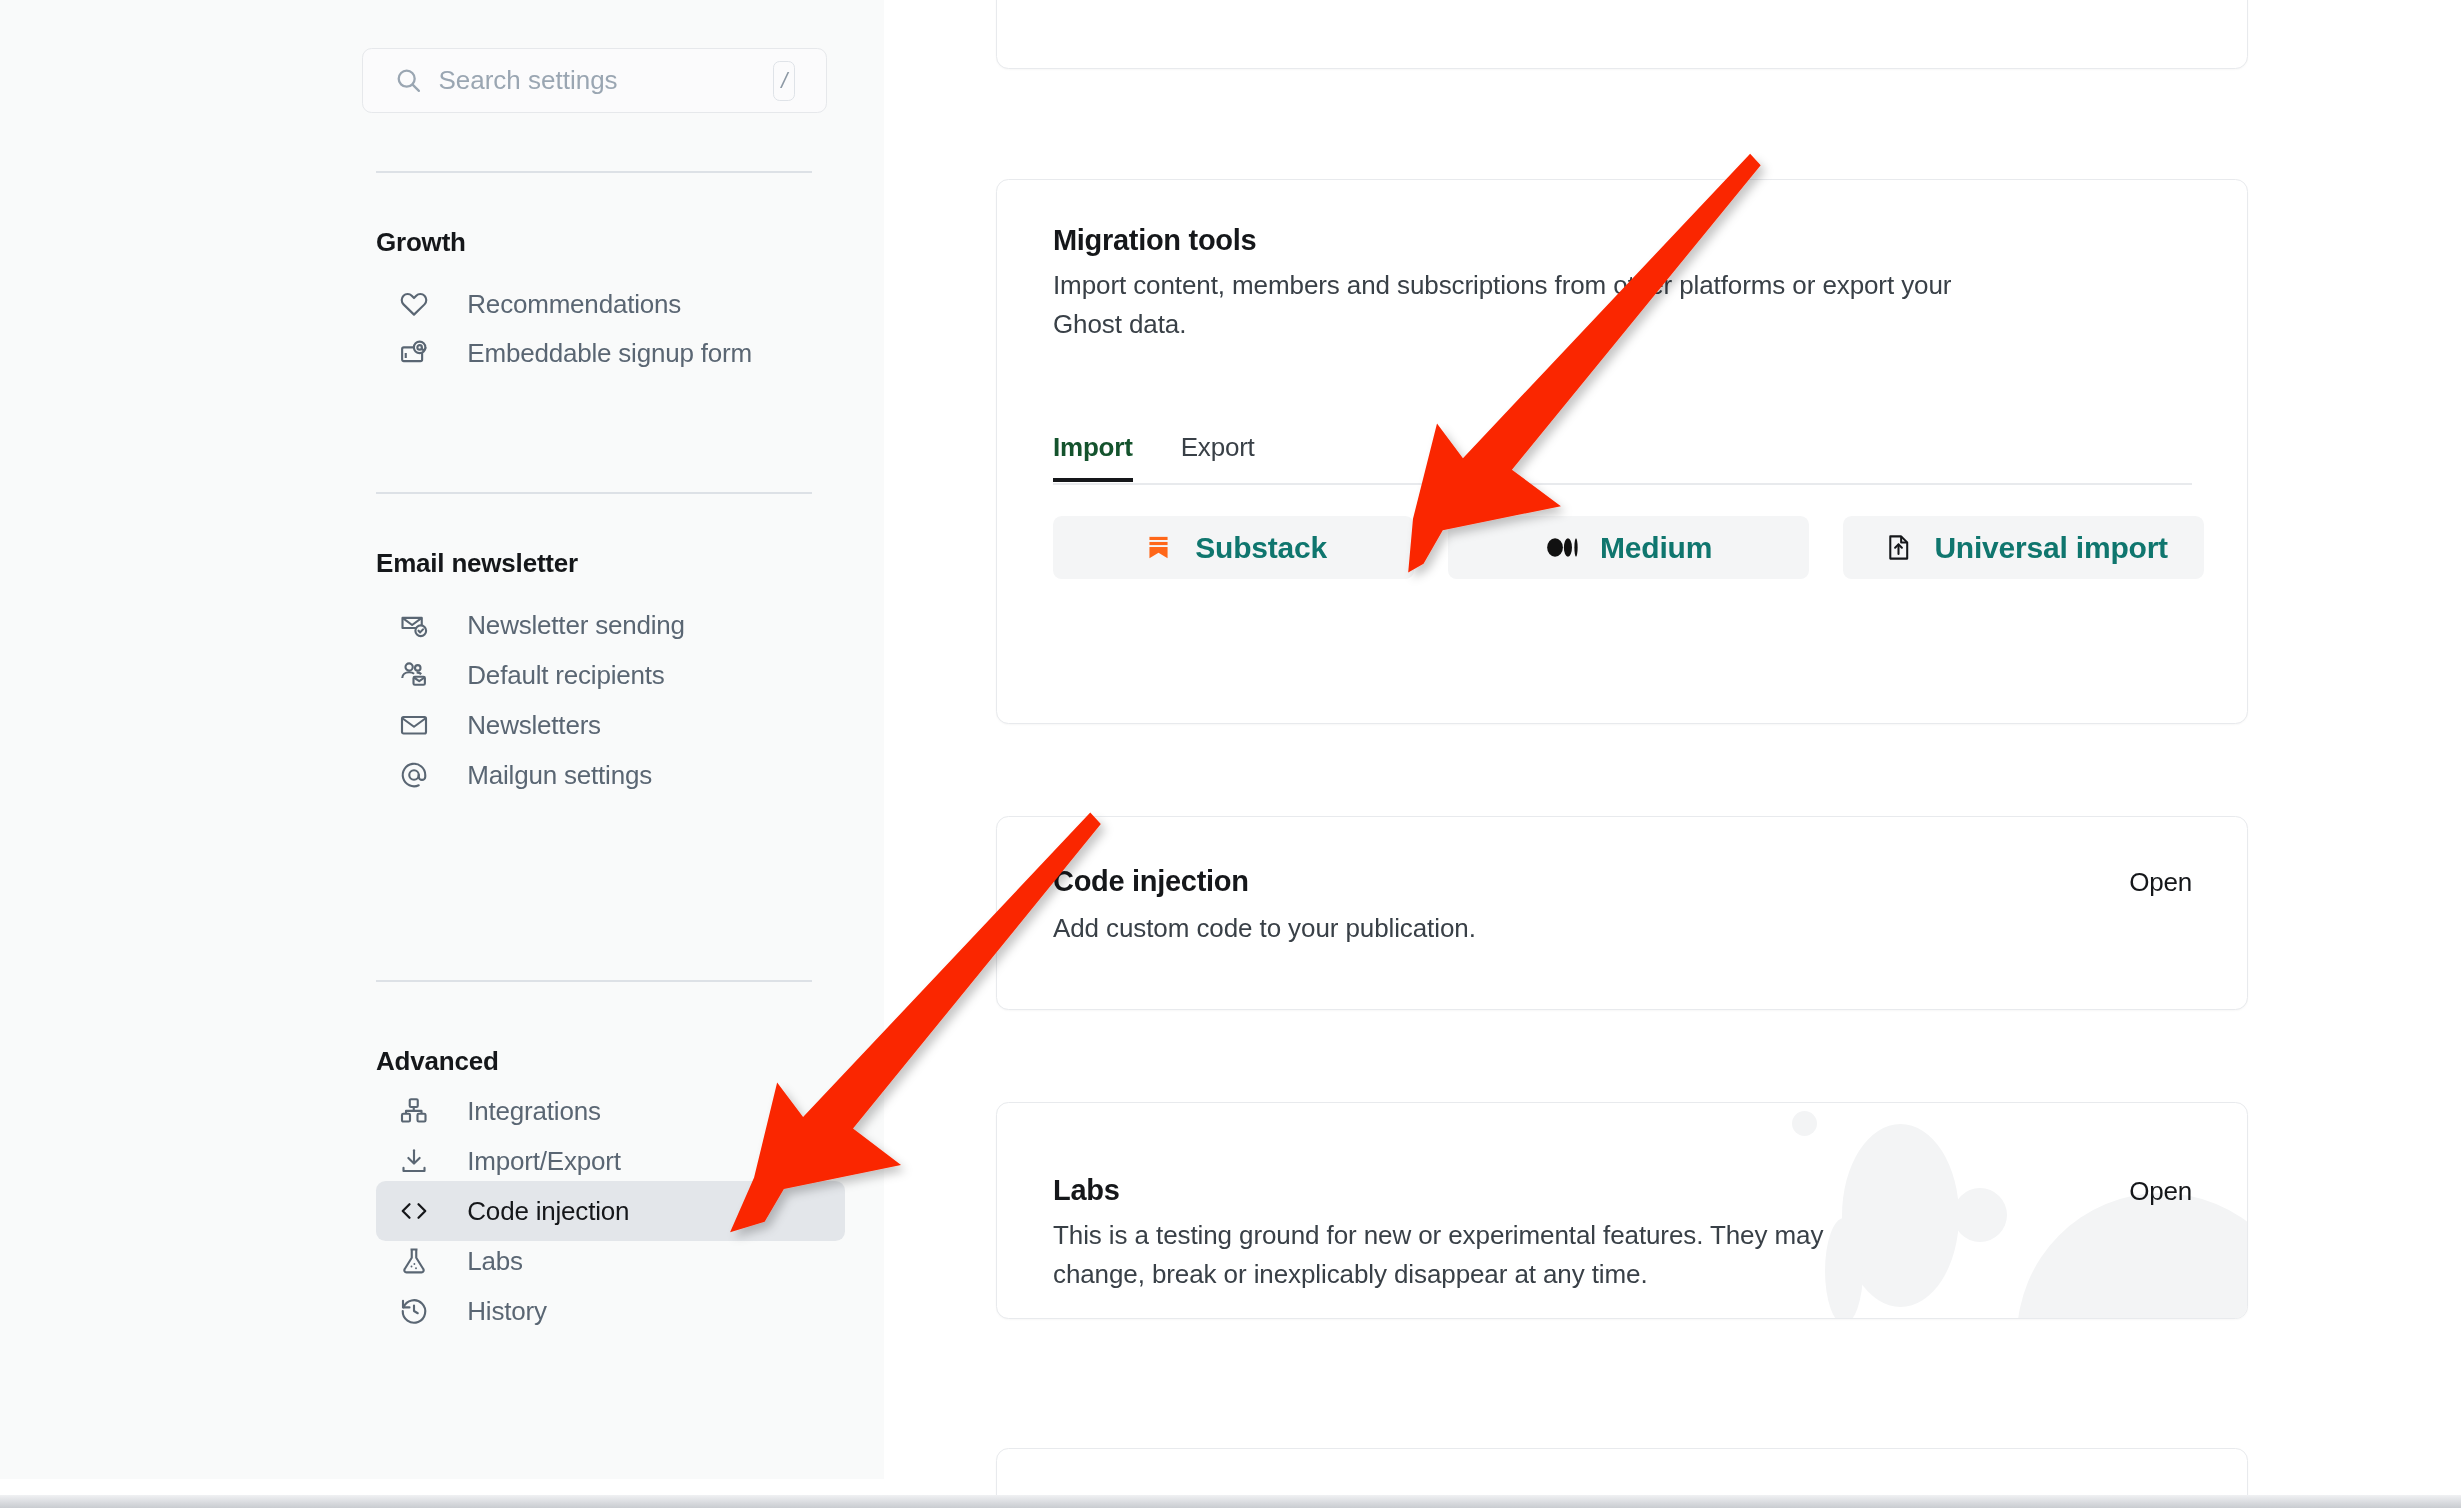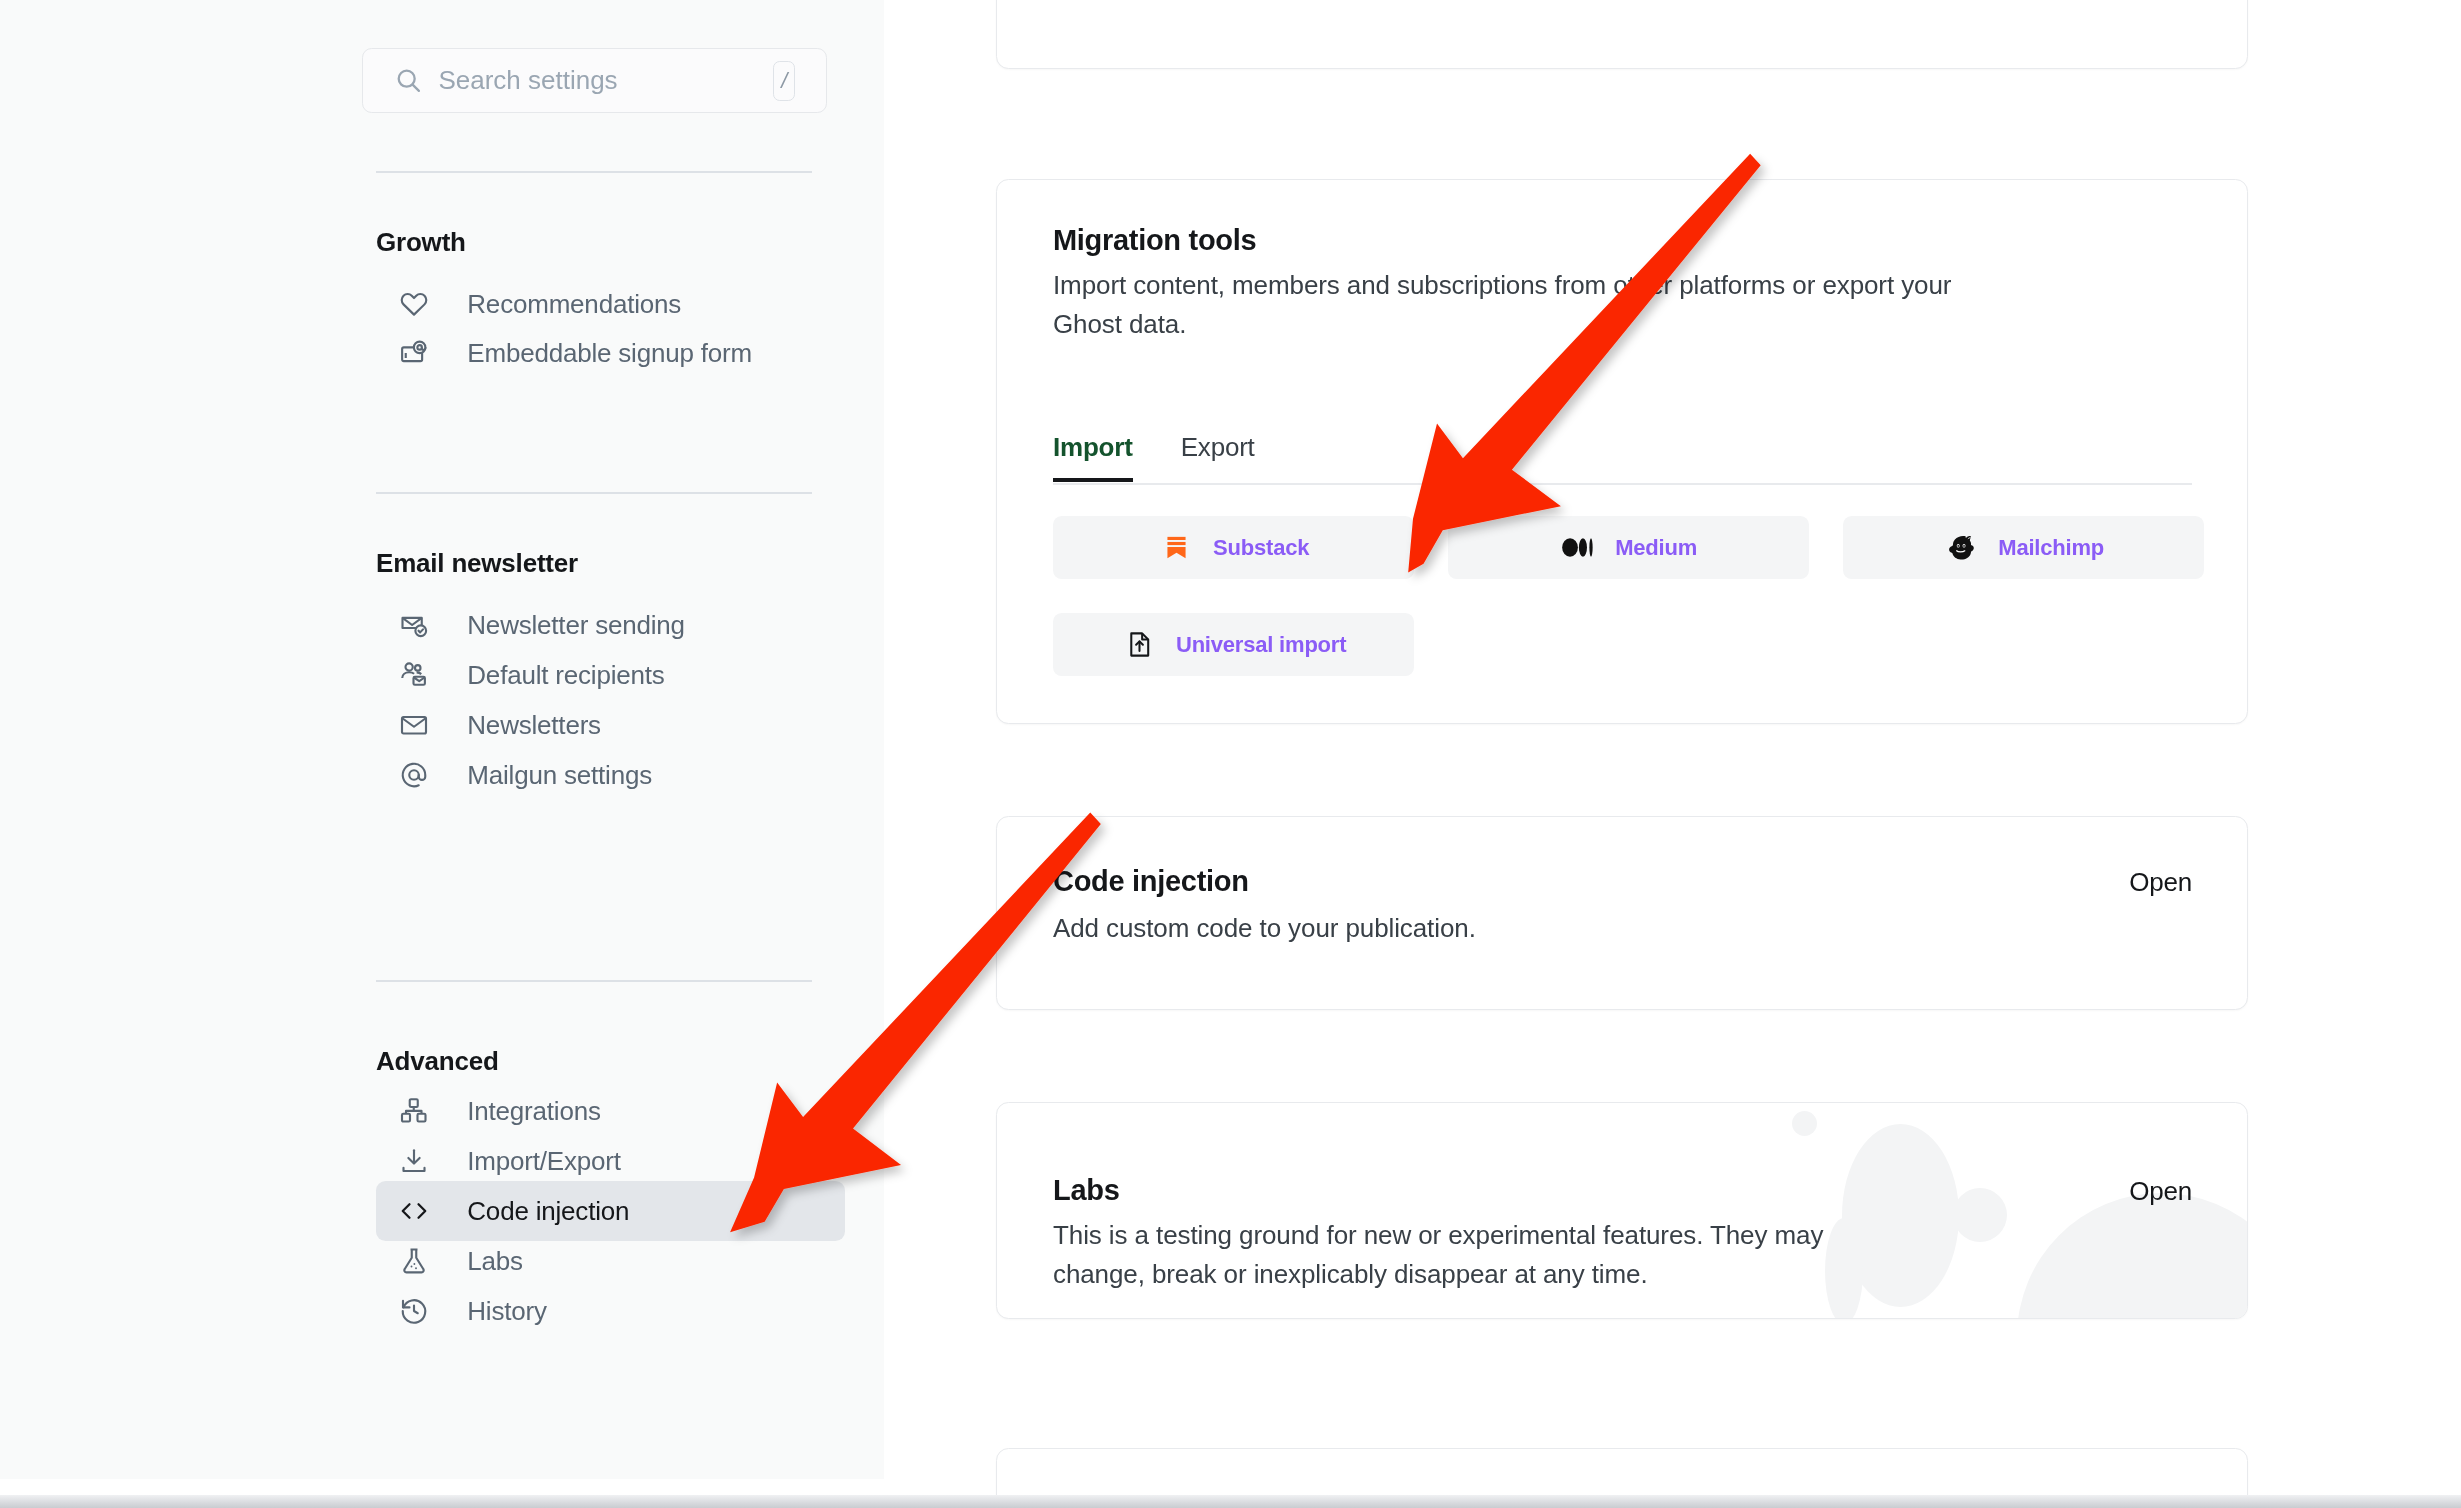--- a/index.html
+++ b/index.html
@@ -103,21 +103,21 @@
   .import-btns {
     position:absolute; left:56px; top:336px; width:1153px;
     display:flex; flex-wrap:wrap; gap:34px 34px;
   }
   .imp-btn {
     width:361px; height:63px; background:#f4f5f6; border-radius:8.6px;
     display:flex; align-items:center; justify-content:center; cursor:pointer;
   }
   .imp-ico { width:38px; height:38px; margin-right:17.3px; display:flex;
              align-items:center; justify-content:center; flex:0 0 auto; }
-  .imp-label { font-size:22px; font-weight:bold; color:#8b5cf6; letter-spacing:-0.2px; }
+  .imp-label { font-size:30px; font-weight:bold; color:#0f766e; letter-spacing:-0.2px; }
 
   
   .labs-deco { position:absolute; inset:0; overflow:hidden; pointer-events:none; }
   .labs-deco span { position:absolute; border-radius:50%; background:#f3f4f5; display:block; }
 
   
   #arrows { position:absolute; left:0; top:0; width:2461px; height:1508px; pointer-events:none; }
 
   
   #bottom-strip {
@@ -310,34 +310,20 @@
         <span class="imp-ico">
           <svg width="33" height="25" viewBox="0 0 34 26">
             <ellipse cx="8.2" cy="13" rx="8.2" ry="9.6" fill="#111"></ellipse>
             <ellipse cx="21.6" cy="13" rx="4.2" ry="9.6" fill="#111"></ellipse>
             <ellipse cx="30" cy="13" rx="1.7" ry="9.6" fill="#111"></ellipse>
           </svg>
         </span>
         <span class="imp-label">Medium</span>
       </div>
 
-      <div class="imp-btn">
-        <span class="imp-ico">
-          <svg width="31" height="31" viewBox="0 0 32 32">
-            <path d="M20.2 4.4c-3.6-1.1-8.4.3-11 3.3-1.3 1.5-2 3.3-2 5.2 0 1-.5 1.4-1.4 1.7-1.4.5-2.5 1.6-2.6 3.2-.1 1.7 1 3.2 2.7 3.6.5.1.7.3.8.8.8 3.4 4.1 5.9 8.3 6.2 4.8.4 9-2 10.4-5.8.3-.9.5-1.8.5-2.4 1.8-.7 2.8-2 2.8-3.6 0-1.7-1.2-3-2.9-3.3.3-1.6-.1-3-1.1-4.2-.1-1.3.4-2.4 1-3.4.3-.6.2-1-.4-1.3-1-.5-2-.3-2.9.3-.7.4-1.3 1-1.9 1.6-.1-.5-.2-1.2-.3-1.9z" fill="#111"></path>
-            <ellipse cx="12.6" cy="14.2" rx="1.5" ry="1.9" fill="#fff"></ellipse>
-            <ellipse cx="18.6" cy="14.2" rx="1.5" ry="1.9" fill="#fff"></ellipse>
-            <circle cx="12.6" cy="14.4" r="0.9" fill="#111"></circle>
-            <circle cx="18.6" cy="14.4" r="0.9" fill="#111"></circle>
-            <path d="M11 19.4c1.5 1.6 6.4 1.7 8.4 0" stroke="#fff" stroke-width="1.3" fill="none" stroke-linecap="round"></path>
-            <path d="M22.6 7.2c.9-.9 2-1.5 2.9-1.3" stroke="#fff" stroke-width="0.9" fill="none"></path>
-          </svg>
-        </span>
-        <span class="imp-label">Mailchimp</span>
-      </div>
 
       <div class="imp-btn">
         <span class="imp-ico">
           <svg width="29" height="29" viewBox="0 0 24 24" fill="none" stroke="#15171a" stroke-width="1.7" stroke-linejoin="round">
             <path d="M5.2 2.8h9l5 5v13.4h-14z"></path>
             <path d="M14.2 2.8v5h5"></path>
             <path d="M12 17.4V9.6" stroke-linecap="round"></path>
             <path d="m9.2 12.2 2.8-2.8 2.8 2.8" stroke-linecap="round"></path>
           </svg>
         </span>

